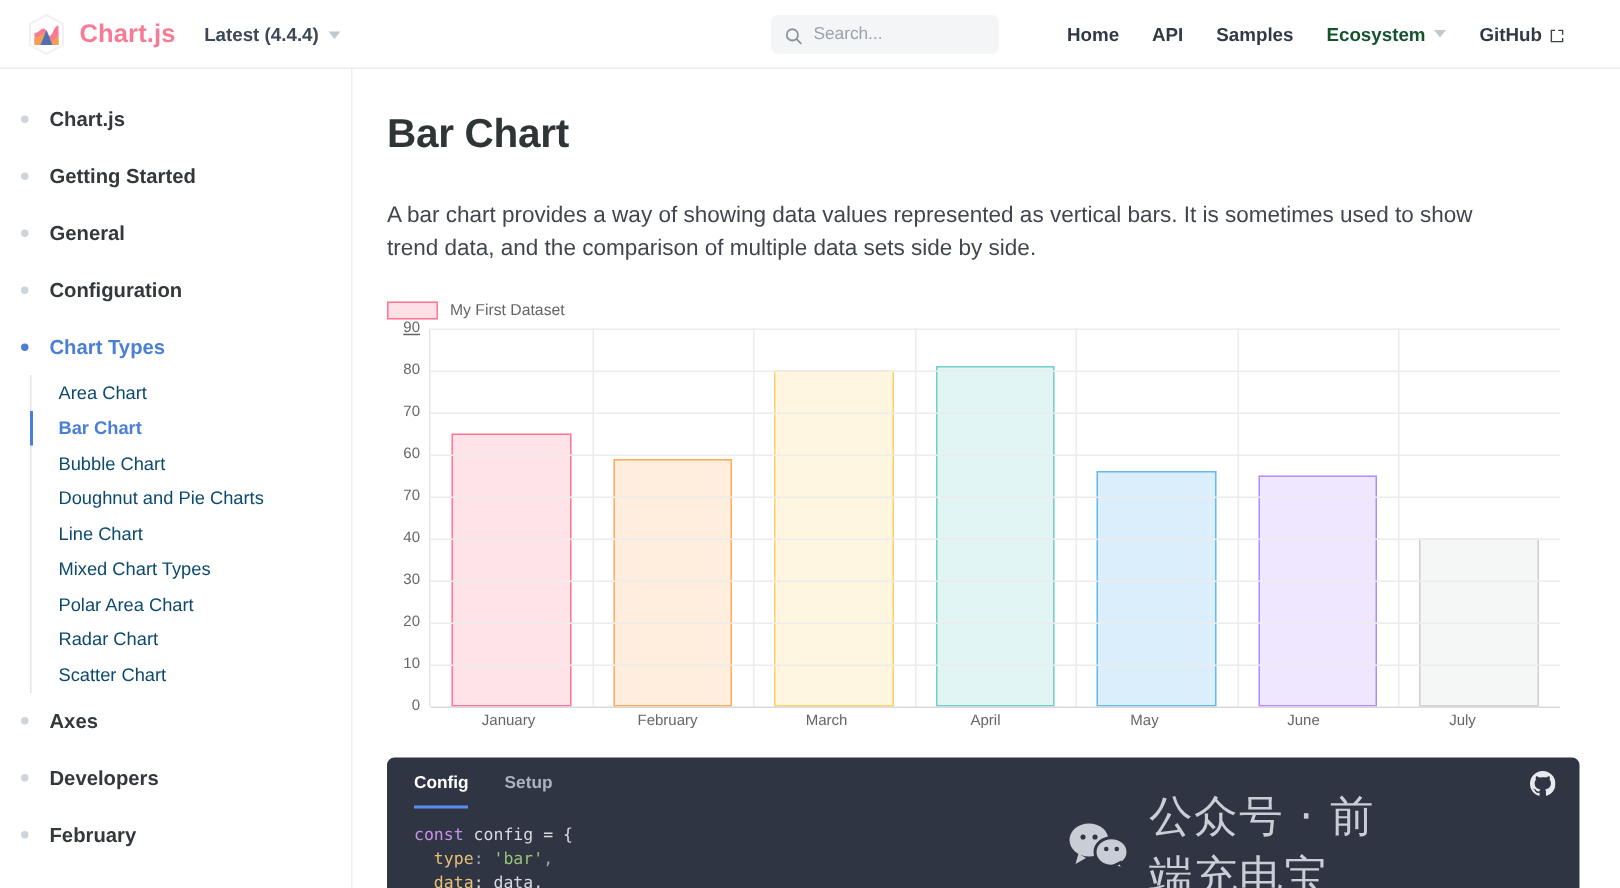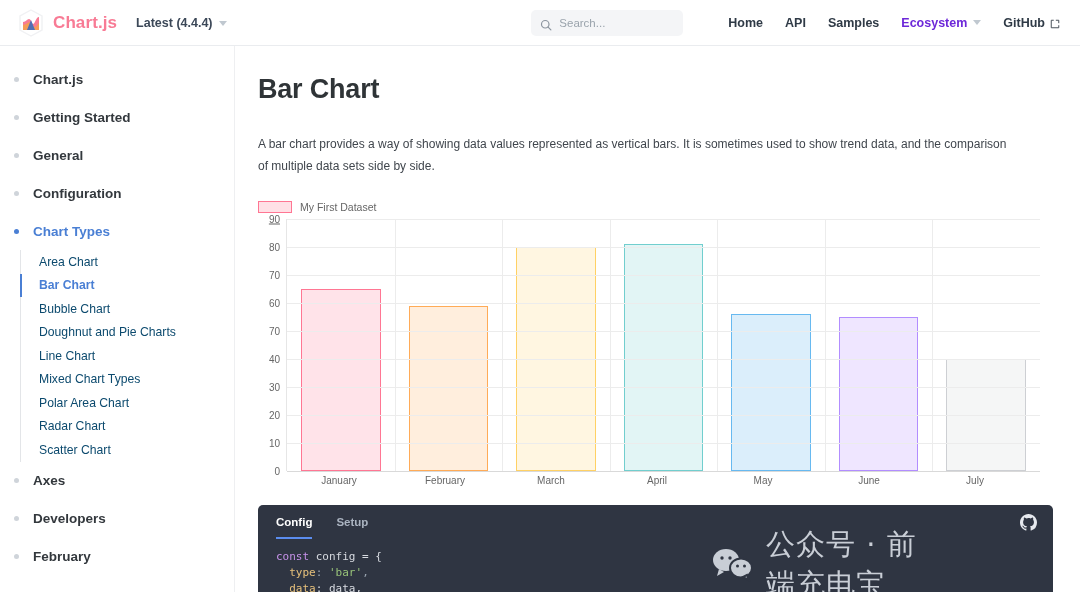--- a/index.html
+++ b/index.html
@@ -31,40 +31,40 @@
     color: #3c4858; font-size: 12.5px; font-weight: 600; margin-left: 10px;
   }
   .caret-sm {
     display:inline-block; margin-left:6px;
     border-left:4px solid transparent; border-right:4px solid transparent;
     border-top:5px solid #c0c8d0; vertical-align: middle;
   }
 
   .nav-right {
     margin-left: auto; display: flex; align-items: center;
-    gap: 0px; padding-right: 9px;
+    gap: 0px; padding-right: 26px;
   }
   .searchbox {
     width: 152px; height: 26px; background: #f4f5f7; border-radius: 5px;
     display: flex; align-items: center; padding: 0 9px; gap: 7px;
     margin-right: 34px;
   }
   .searchbox .sicon { width: 12px; height: 12px; flex: 0 0 12px; }
   .searchbox input {
     border: none; outline: none; background: transparent;
     font-family: "Liberation Sans", sans-serif;
     font-size: 11.5px; color: #6a737d; width: 100%;
   }
   .searchbox input::placeholder { color: #9aa3ac; }
   .navlink {
     font-size: 12.5px; font-weight: 700; color: #2f3a46;
     padding: 0 11px; text-decoration: none; white-space: nowrap;
     display:flex; align-items:center;
   }
-  .navlink.muted { font-weight: 600; color: #6d28d9; align-items: center; }
+  .navlink.muted { font-weight: 600; color: #14532d; align-items: center; }
   .ext-icon { margin-left: 5px; width: 10px; height: 10px; }
 
   
   .shell { display: flex; height: 546px; width: 1080px; }
 
   
   .sidebar {
     width: 235px; flex: 0 0 235px; height: 546px;
     border-right: 1px solid #eeeff1;
     background: #fff; padding-top: 14px;
@@ -96,21 +96,21 @@
 
   
   .main {
     flex: 1; height: 546px; overflow: hidden;
     padding: 28px 52px 0 23px;
   }
   .page-title {
     font-size: 27px; font-weight: 700; color: #2f3437; letter-spacing: -.2px;
   }
   .page-desc {
-    margin-top: 28px; font-size: 12px; line-height: 22px; color: #40464d;
+    margin-top: 28px; font-size: 15px; line-height: 22px; color: #40464d;
     max-width: 760px;
   }
 
   
   .chart-wrap { margin-top: 22px; width: 782px; }
   .legend { display:flex; align-items:center; gap:8px; height: 16px; }
   .legend-swatch {
     width: 34px; height: 12px; background: rgba(255,99,132,.2);
     border: 1px solid rgba(255,99,132,.85);
   }

